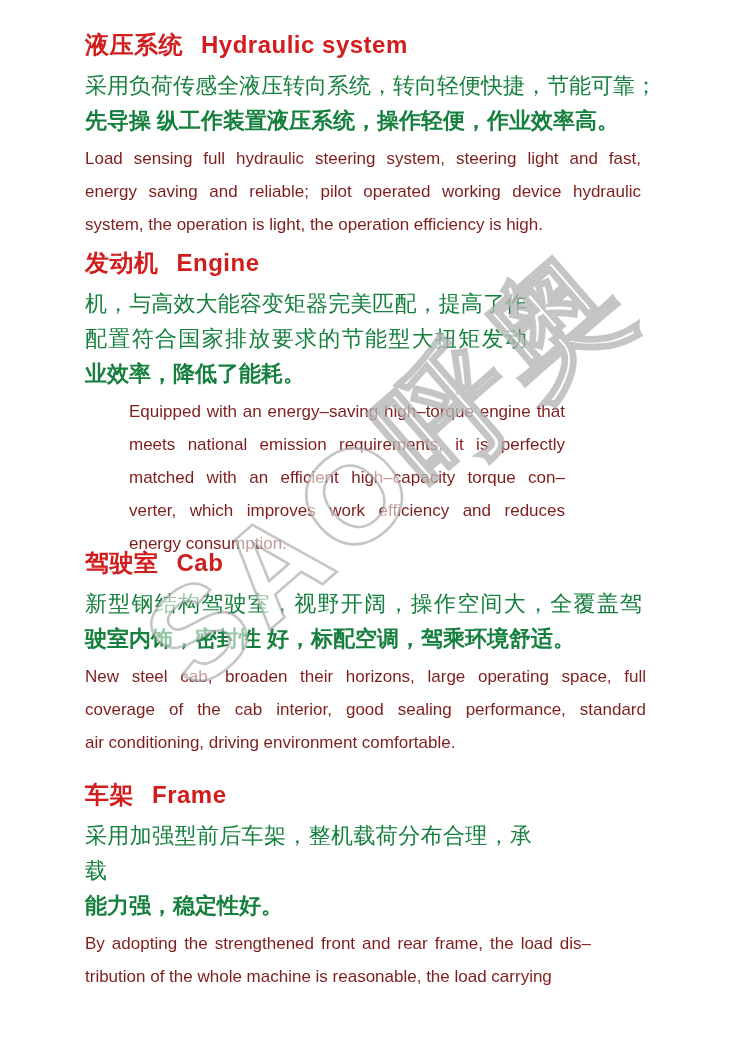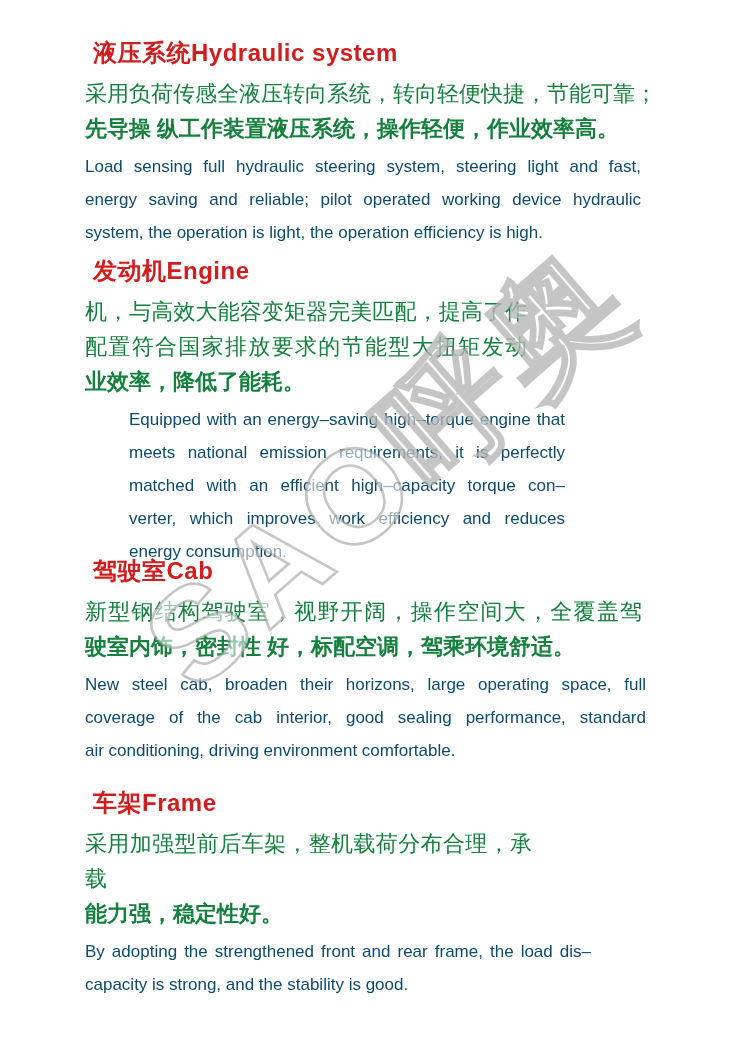--- a/index.html
+++ b/index.html
@@ -6,43 +6,44 @@
   .page {
     position: relative;
     width: 750px;
     height: 1050px;
     background: #ffffff;
     overflow: hidden;
     font-family: "Liberation Sans", "DejaVu Sans", sans-serif;
   }
   .sec { position: absolute; left: 85px; }
   .sec-title {
-    margin: 8px;
+    margin: 0;
     display: flex;
     align-items: baseline;
+    gap: 18px;
     font-size: 24px;
     line-height: 30px;
     font-weight: bold;
     color: #d11d1d;
     letter-spacing: 0.5px;
   }
   .zh-body { margin-top: 8px; }
   .en-body { margin-top: 4px; }
   .zh-line {
     font-size: 22px;
     line-height: 35px;
     color: #15803d;
     text-align: justify;
     text-align-last: justify;
   }
   .zh-body .zh-line:last-child { text-align: left; text-align-last: left; font-weight: bold; }
   .en-line {
     font-size: 17px;
     line-height: 33px;
-    color: #0c4a6e;
+    color: #7f1d1d;
     text-align: justify;
     text-align-last: justify;
   }
   .en-body .en-line:last-child { text-align: left; text-align-last: left; }
 
   
   .sec-1 .zh-body { width: 572px; }
   .sec-1 .en-body { width: 556px; }
   .sec-2 .zh-body { width: 442px; }
   .sec-2 .en-body { width: 436px; margin-left: 44px; }
@@ -132,21 +133,21 @@
     <h2 class="sec-title">
       <span>车架</span>
       <span>Frame</span>
     </h2>
     <div class="zh-body">
       <div class="zh-line">采用加强型前后车架，整机载荷分布合理，承载</div>
       <div class="zh-line">能力强，稳定性好。</div>
     </div>
     <div class="en-body">
       <div class="en-line">By adopting the strengthened front and rear frame, the load dis–</div>
-      <div class="en-line">capacity is strong, and the stability is good.</div>
+      <div class="en-line">tribution of the whole machine is reasonable, the load carrying</div>
     </div>
   </section>
 
   <svg class="watermark" width="750" height="1050" viewBox="0 0 750 1050" aria-hidden="true">
     <text x="195" y="695" transform="rotate(-41 195 695)">SAO呼奥</text>
   </svg>
 
 </div>
 
 </body></html>

